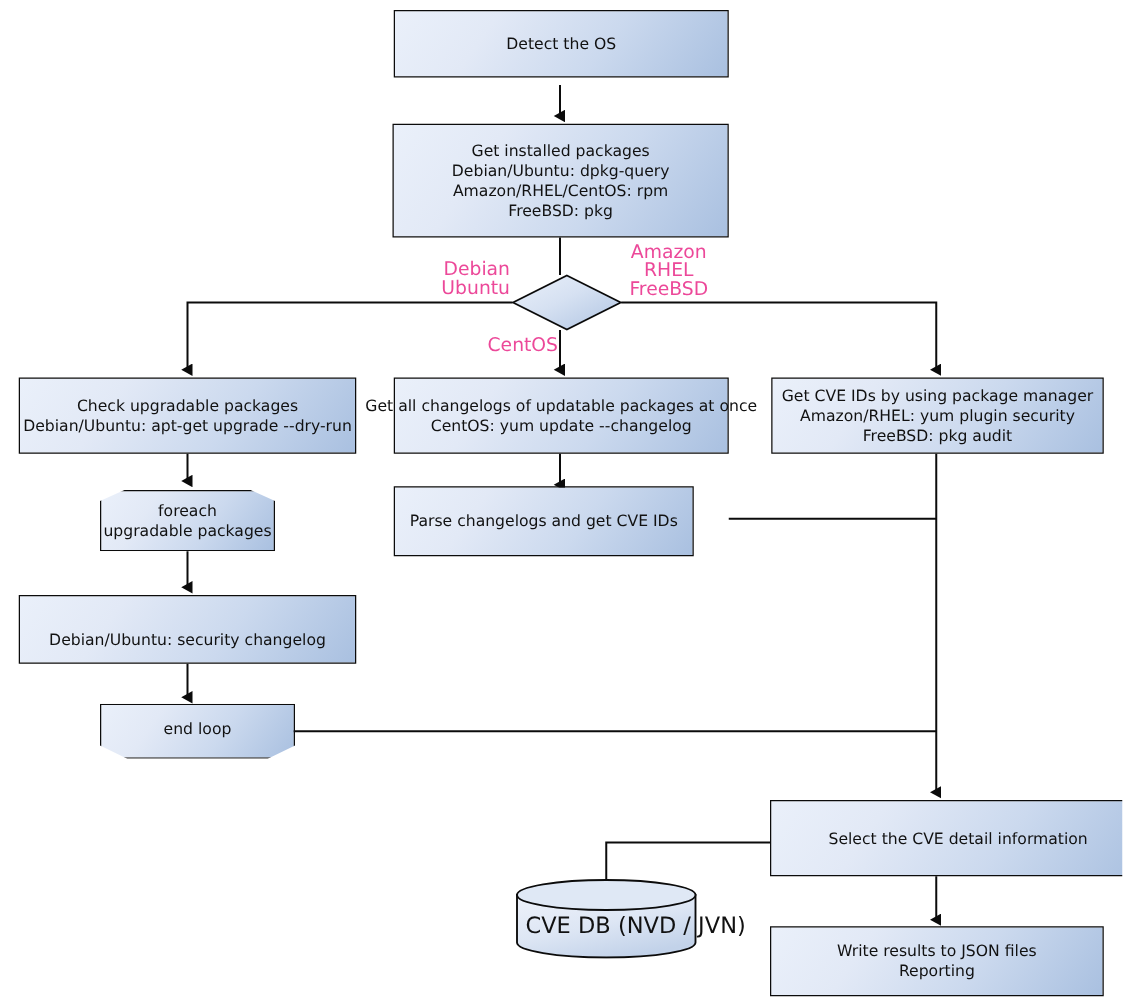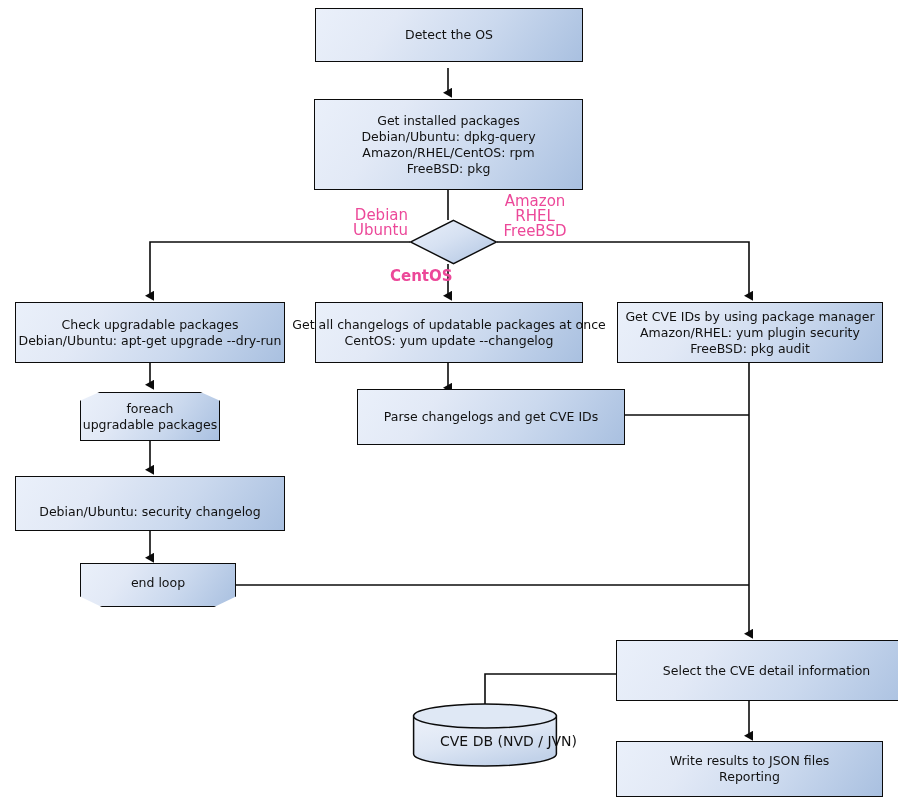--- a/index.html
+++ b/index.html
@@ -59,21 +59,21 @@
   .decision {
     background: transparent;
     border: none;
   }
   .decision svg { position: absolute; left: 0; top: 0; }
   .db { background: transparent; border: none; }
   .db svg { position: absolute; left: 0; top: 0; }
   .db .db-label {
     position: relative;
     z-index: 2;
-    font-size: 14px;
+    font-size: 18px;
     margin-left: 47px;
   }
   .edge-label {
     position: absolute;
     font-size: 15px;
     line-height: 15px;
     color: #ec4899;
     white-space: pre;
   }
   .node-text { position: relative; z-index: 2; }
@@ -150,21 +150,21 @@
     </svg>
   </div>
 
   <div class="edge-label" style="left:350px; top:208px; text-align:right; width:58px;">Debian
 Ubuntu</div>
 
   <div class="edge-label" style="left:500px; top:194px; text-align:center; width:70px;">Amazon
 RHEL
 FreeBSD</div>
 
-  <div class="edge-label" style="left:390px; top:269px; text-align:center; width:54px;font-weight:bold;">CentOS</div>
+  <div class="edge-label" style="left:390px; top:269px; text-align:center; width:54px;">CentOS</div>
 
   <div class="node proc" style="left:15px; top:302px; width:270px; height:61px;">
     <span class="node-text">
       <span>Check upgradable packages</span><br>
       <span>Debian/Ubuntu: apt-get upgrade --dry-run</span>
     </span>
   </div>
 
   <div class="node proc" style="left:315px; top:302px; width:268px; height:61px;">
     <span class="node-text overflow-text">
@@ -181,21 +181,21 @@
     </span>
   </div>
 
   <div class="node loop-start" style="left:80px; top:392px; width:140px; height:49px;">
     <span class="node-text">
       <span>foreach</span><br>
       <span>upgradable  packages</span>
     </span>
   </div>
 
-  <div class="node proc" style="left:315px; top:389px; width:268px; height:56px;margin-left:42px;">
+  <div class="node proc" style="left:315px; top:389px; width:240px; height:56px;">
     <span class="node-text">
       <span>Parse changelogs and get CVE IDs</span>
     </span>
   </div>
 
   <div class="node proc" style="left:15px; top:476px; width:270px; height:55px;">
     <span class="node-text">
       <br>
       <span>Debian/Ubuntu: security changelog</span>
     </span>

